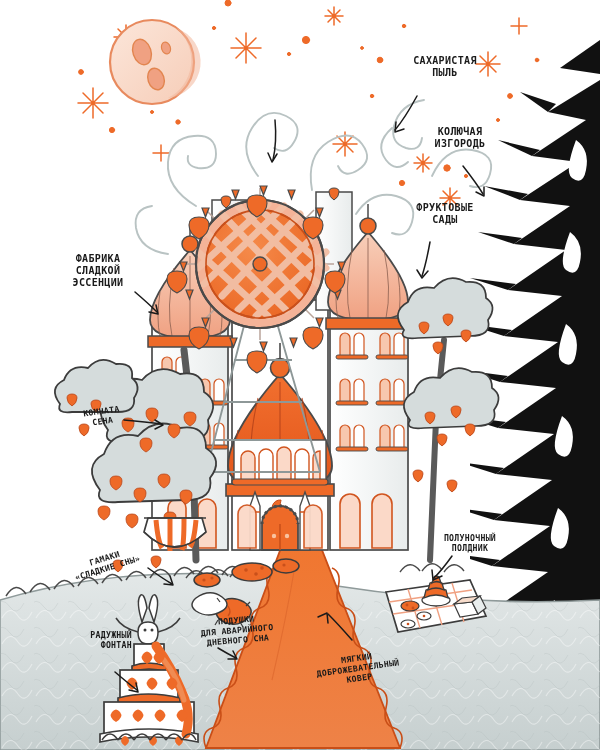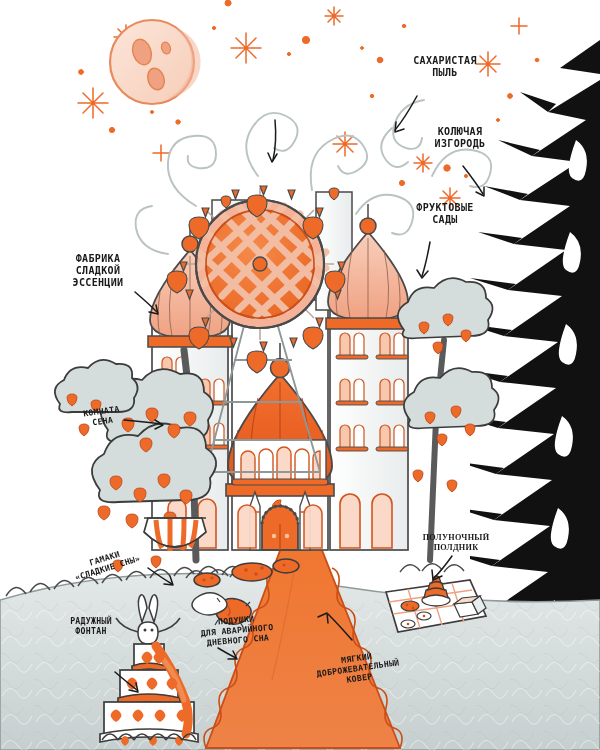--- a/index.html
+++ b/index.html
@@ -612,27 +612,27 @@
 
 <div class="label l-lg" style="left:390px;top:202px;width:110px;">ФРУКТОВЫЕ
 САДЫ</div>
 
 <div class="label l-sm rot-n8" style="left:66px;top:406px;width:72px;">КОМНАТА
 СЕНА</div>
 
 <div class="label l-sm rot-n18" style="left:56px;top:553px;width:100px;">ГАМАКИ
 «СЛАДКИЕ СНЫ»</div>
 
-<div class="label l-sm" style="left:408px;top:533px;width:96px;font-family:Liberation Serif, serif;">ПОЛУНОЧНЫЙ
+<div class="label l-sm" style="left:422px;top:533px;width:96px;">ПОЛУНОЧНЫЙ
 ПОЛДНИК</div>
 
 <div class="label l-sm rot-n5" style="left:181px;top:615px;width:112px;">ПОДУШКИ
 ДЛЯ АВАРИЙНОГО
 ДНЕВНОГО СНА</div>
 
-<div class="label l-sm" style="left:50px;top:616px;width:82px;">РАДУЖНЫЙ
+<div class="label l-sm" style="left:50px;top:630px;width:82px;text-align:right;">РАДУЖНЫЙ
 ФОНТАН</div>
 
 <div class="label l-sm rot-n8" style="left:303px;top:653px;width:110px;">МЯГКИЙ
 ДОБРОЖЕВАТЕЛЬНЫЙ
 КОВЕР</div>
 
 </div>
 
 </body></html>

